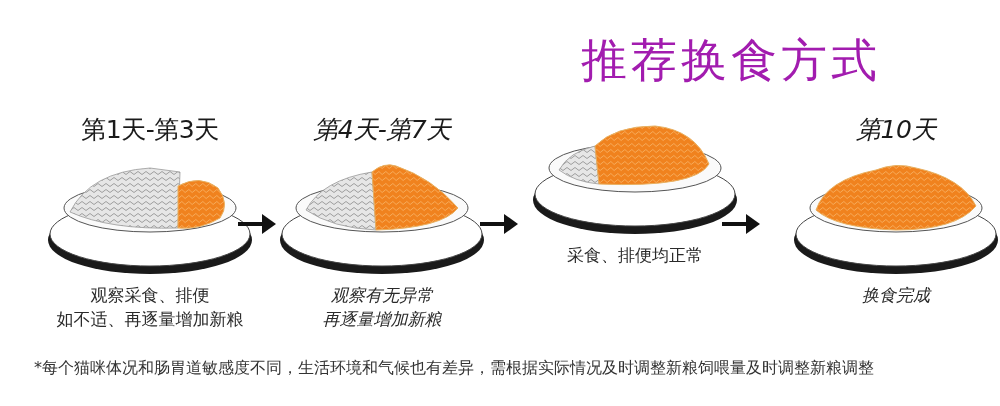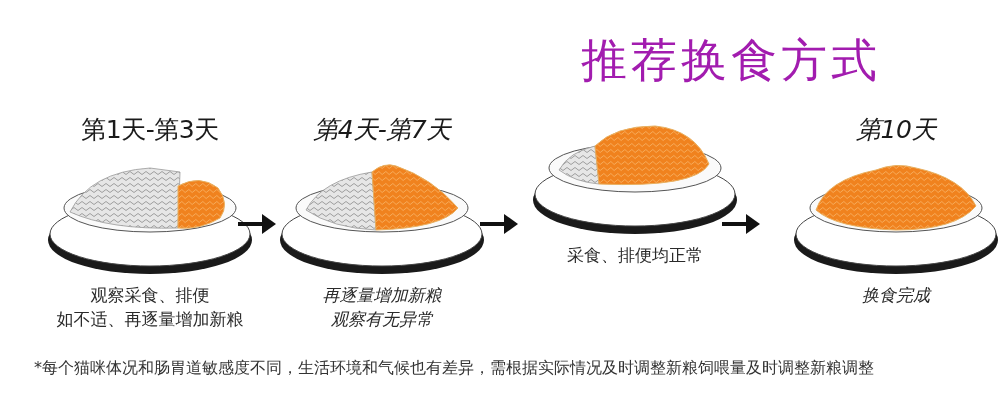--- a/index.html
+++ b/index.html
@@ -67,22 +67,22 @@
   <div class="bowl">
     <svg width="220" height="120" viewBox="0 0 220 120">
       <ellipse cx="110" cy="82" rx="102" ry="34" fill="#1a1a1a"></ellipse>
       <ellipse cx="110" cy="76" rx="100" ry="32" fill="#ffffff" stroke="#444" stroke-width="1"></ellipse>
       <ellipse cx="110" cy="50" rx="86" ry="24" fill="#fafafa" stroke="#555" stroke-width="1"></ellipse>
       <path d="M34 52 Q50 22 100 14 L104 72 Q60 70 34 52 Z" fill="url(#grayKib)" stroke="#999" stroke-width="0.8"></path>
       <path d="M100 14 Q112 4 124 8 Q160 20 186 50 Q170 70 104 72 Z" fill="url(#orgKib)" stroke="#e8b060" stroke-width="1"></path>
     </svg>
   </div>
   <div class="desc">
+    <div>观察有无异常</div>
     <div>再逐量增加新粮</div>
-    <div>观察有无异常</div>
   </div>
 </div>
 
 <div class="arrow" style="left:480px;">
   <svg width="40" height="24" viewBox="0 0 40 24">
       <rect x="0" y="10" width="26" height="4" fill="#111"></rect>
       <path d="M24 2 L38 12 L24 22 Z" fill="#111"></path>
     </svg>
 </div>
 

